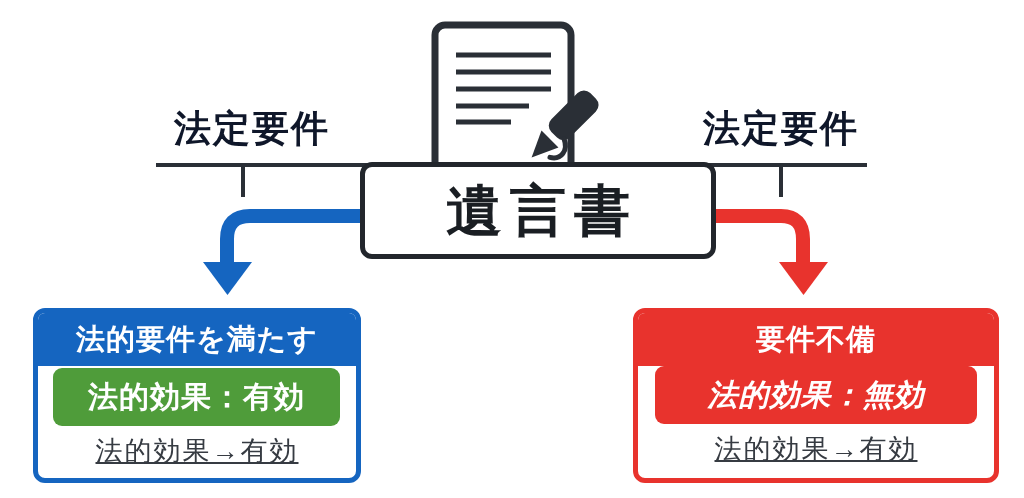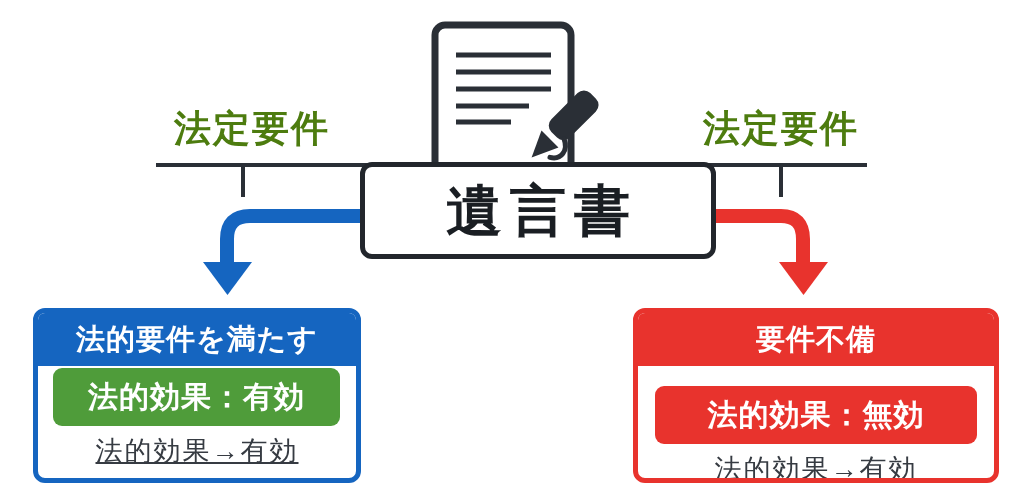--- a/index.html
+++ b/index.html
@@ -27,21 +27,21 @@
   .tick{
     position:absolute;top:164px;width:4px;height:33px;
     background:var(--dark);z-index:0;
   }
   .tick-left{left:241px;}
   .tick-right{left:779px;}
   
   .req-label{
     position:absolute;top:104px;width:280px;
     text-align:center;
-    font-size:37px;font-weight:800;color:#4d7c0f;
+    font-size:37px;font-weight:800;color:#0f172a;
     letter-spacing:2px;z-index:1;
   }
   .req-label.left{left:112px;}
   .req-label.right{left:641px;}
   
   .doc-icon{
     position:absolute;left:420px;top:12px;z-index:1;
   }
   
   .arrows{
@@ -72,21 +72,21 @@
     color:#ffffff;font-size:29px;font-weight:800;letter-spacing:1px;
   }
   .card-valid .card-header{background:var(--blue);}
   .card-invalid .card-header{background:var(--red);}
   .effect-box{
     height:58px;margin:2px 16px 0 15px;border-radius:9px;
     display:flex;align-items:center;justify-content:center;
     color:#ffffff;font-size:30px;font-weight:800;letter-spacing:1px;
   }
   .card-valid .effect-box{background:var(--green);}
-  .card-invalid .effect-box{background:var(--red);margin:20px 17px 0 17px;}
+  .card-invalid .effect-box{background:var(--red);margin:0 17px 0 17px;font-style:italic;}
   .note{
     margin-top:7px;text-align:center;
     font-size:27px;font-weight:400;color:var(--note);letter-spacing:2px;text-decoration:underline;
   }
 </style>
 </head>
 <body>
 
 <div class="canvas">
 

